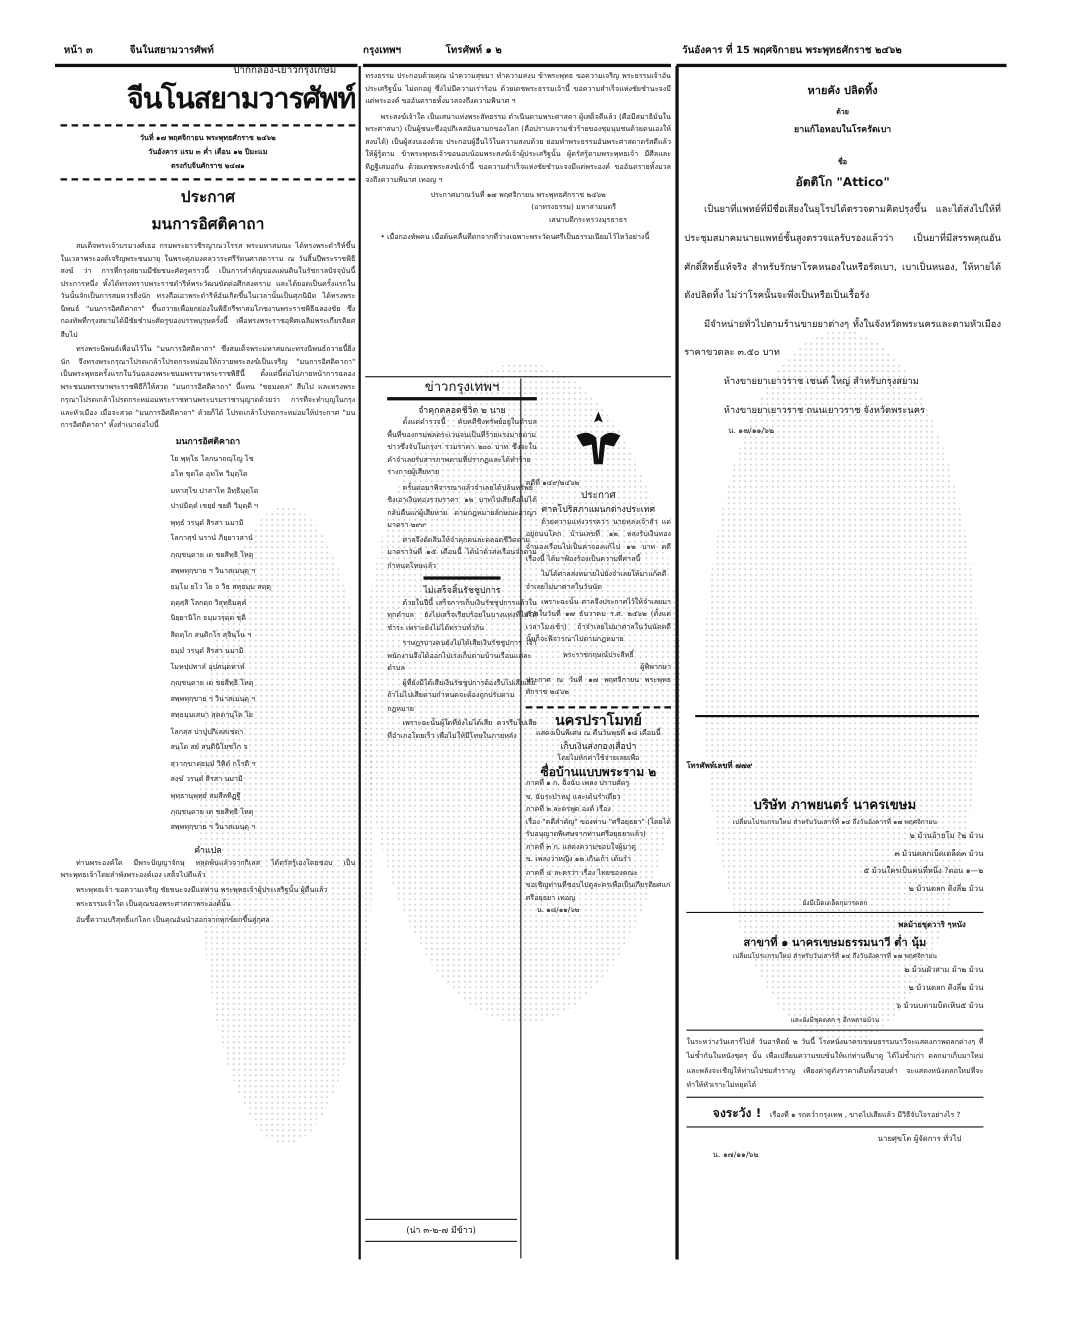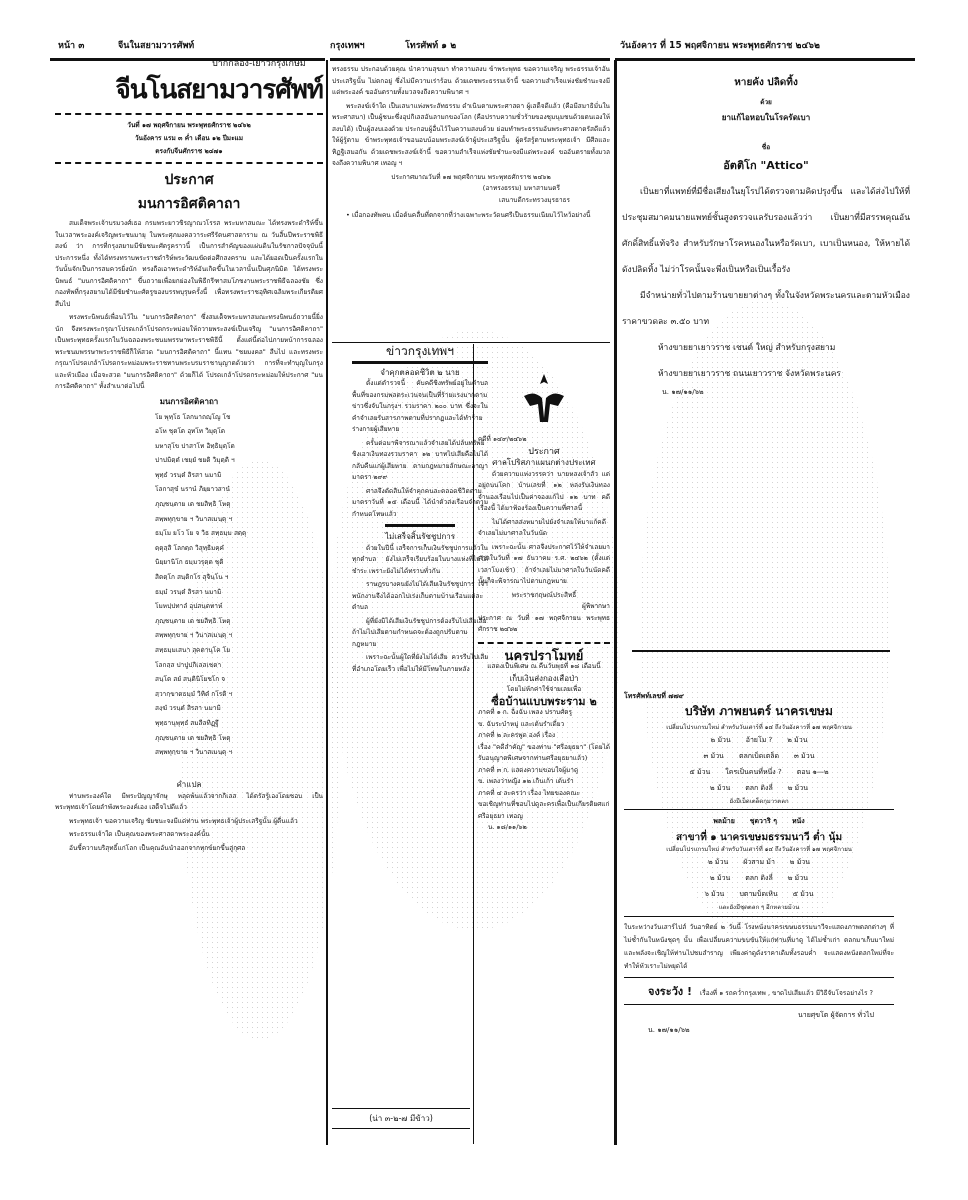--- a/index.html
+++ b/index.html
@@ -13,21 +13,21 @@
   .center { text-align:center; }
   .bold { font-weight:bold; }
   .masthead { font-family:"DejaVu Serif", serif; font-size:26px; font-weight:bold; text-align:right; letter-spacing:-1px; }
   .title-lg { font-size:14px; font-weight:bold; text-align:center; }
   .title-md { font-size:11px; font-weight:bold; text-align:center; }
   .small { font-size:6.5px; }
   .poem { font-size:6.5px; line-height:14.6px; }
   .poem div { white-space:nowrap; }
   .ad { font-size:8.5px; line-height:26px; text-align:justify; }
   .ad p { margin:0; text-indent:18px; }
-  .row { display:flex; justify-content:center; font-size:7px; line-height:16px;gap:15px; }
+  .row { display:flex; justify-content:flex-end; font-size:7px; line-height:16px; }
   .thick { height:3px; }
   .thin { height:1px; }
   .dashed { border-top:2px dashed #111; height:0; background:none; }
   .garuda { width:60px; height:60px; }
   .speckle { position:absolute; pointer-events:none; opacity:.28;
      background-image: radial-gradient(#666 0.6px, transparent 0.8px);
      background-size:5px 5px; border-radius:50%; }
 </style>
 </head>
 <body>
@@ -82,21 +82,21 @@
     <div>สพฺพทุกฺขาย ฯ วินาสเมนฺตุ ฯ</div>
     <div>สทฺธมฺมเสนา สุคตานุโค โย</div>
     <div>โลกสฺส ปาปูปกิเลสเชตา</div>
     <div>สนฺโต สยํ สนฺตินิโยชโก จ</div>
     <div>สฺวากฺขาตธมฺมํ วิทิตํ กโรติ ฯ</div>
     <div>สงฺฆํ วรนฺตํ สิรสา นมามิ</div>
     <div>พุทฺธานุพุทฺธํ สมสีลทิฏฺฐึ</div>
     <div>ภุญฺชนฺตาย เต ชยสิทฺธิ โหตุ</div>
     <div>สพฺพทุกฺขาย ฯ วินาสเมนฺตุ ฯ</div>
   </div>
-  <div class="center" style="font-size:8px;margin-top:18px;">คำแปล</div>
+  <div class="center" style="font-size:8px;margin-top:6px;">คำแปล</div>
   <div class="col" style="position:relative;">
     <p>ท่านพระองค์ใด มีพระปัญญาจักษุ หลุดพ้นแล้วจากกิเลส ได้ตรัสรู้เองโดยชอบ เป็นพระพุทธเจ้าโดยลำพังพระองค์เอง เสด็จไปดีแล้ว</p>
     <p>พระพุทธเจ้า ขอความเจริญ ชัยชนะจงมีแด่ท่าน พระพุทธเจ้าผู้ประเสริฐนั้น ผู้ตื่นแล้ว</p>
     <p>พระธรรมเจ้าใด เป็นคุณของพระศาสดาพระองค์นั้น</p>
     <p>อันชี้ความบริสุทธิ์แก่โลก เป็นคุณอันนำออกจากทุกข์ยกขึ้นสู่กุศล</p>
   </div>
 </div>
 
 <div class="abs col" style="left:332px;top:64px;width:278px;">
   <p style="text-indent:0;">ทรงธรรม ประกอบด้วยคุณ นำความสุขมา ทำความสงบ ข้าพระพุทธ ขอความเจริญ พระธรรมเจ้าอันประเสริฐนั้น ไม่ตกอยู่ ซึ่งไม่มีความเร่าร้อน ด้วยเดชพระธรรมเจ้านี้ ขอความสำเร็จแห่งชัยชำนะจงมีแด่พระองค์ ขออันตรายทั้งมวลจงถึงความพินาศ ฯ</p>
@@ -168,21 +168,21 @@
     <p>มีจำหน่ายทั่วไปตามร้านขายยาต่างๆ ทั้งในจังหวัดพระนครและตามหัวเมือง ราคาขวดละ ๓.๕๐ บาท</p>
     <p style="text-indent:36px;">ห้างขายยาเยาวราช เชนต์ ใหญ่ สำหรับกรุงสยาม</p>
     <p style="text-indent:36px;">ห้างขายยาเยาวราช ถนนเยาวราช จังหวัดพระนคร</p>
   </div>
   <div style="font-size:7px;padding-left:40px;">น. ๑๗/๑๑/๖๒</div>
 </div>
 <div class="rule" style="left:632px;top:650px;width:258px;height:2px;"></div>
 
 <div class="abs" style="left:624px;top:690px;width:270px;">
   <div style="font-size:7px;font-weight:bold;">โทรศัพท์เลขที่ ๗๗๙</div>
-  <div class="title-md" style="font-size:12px;margin-top:0;">บริษัท ภาพยนตร์ นาครเขษม</div>
+  <div class="title-md" style="font-size:12px;margin-top:20px;">บริษัท ภาพยนตร์ นาครเขษม</div>
   <div class="center" style="font-size:6px;margin-top:2px;">เปลี่ยนโปรแกรมใหม่ สำหรับวันเสาร์ที่ ๑๔ ถึงวันอังคารที่ ๑๗ พฤศจิกายน</div>
   <div>
     <div class="row">
         <span>๒ ม้วน</span>
         <span>อ้ายโม ?</span>
         <span>๒ ม้วน</span>
       </div>
     <div class="row">
         <span>๓ ม้วน</span>
         <span>ตลกเบ็ดเตล็ด</span>

